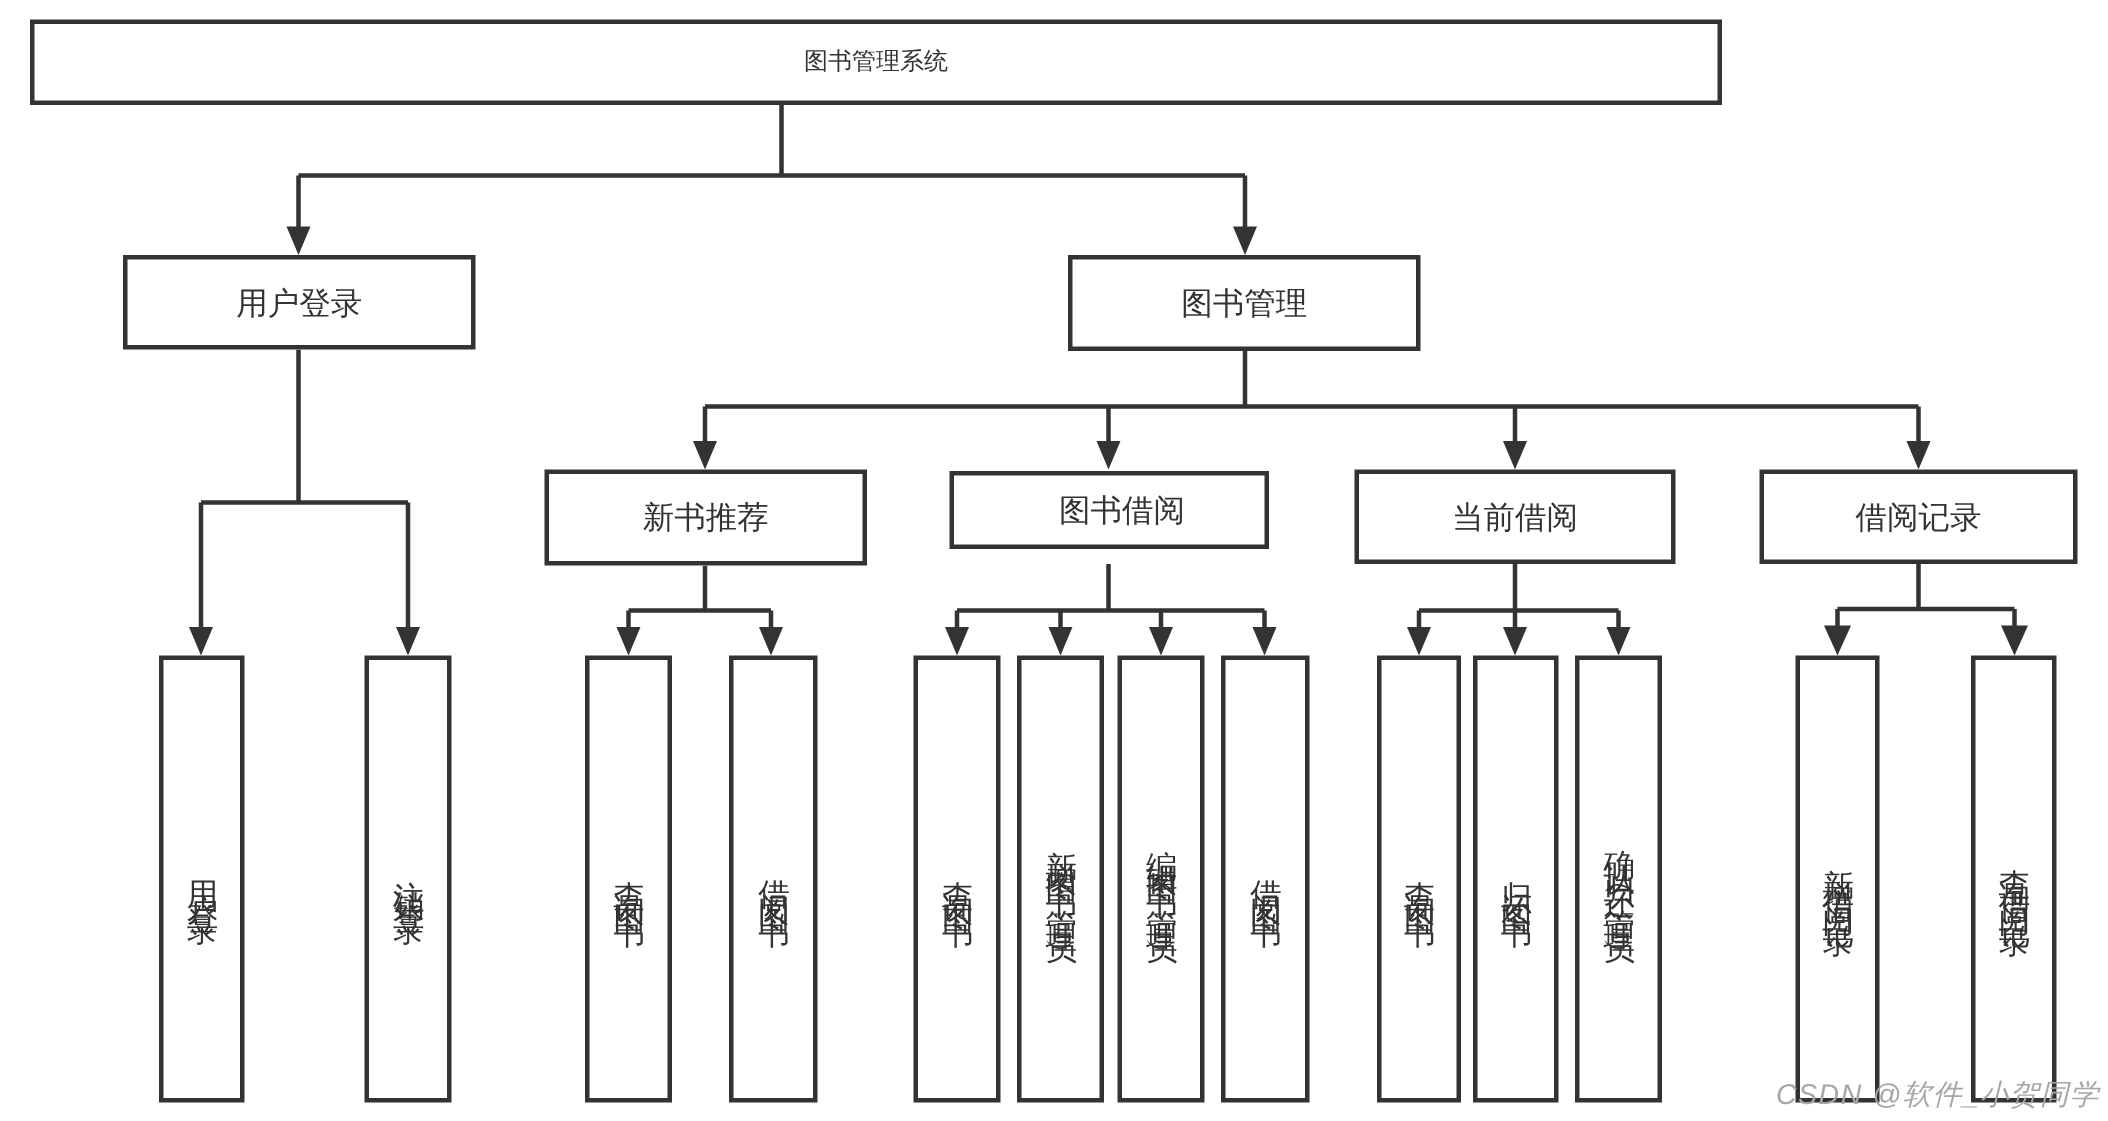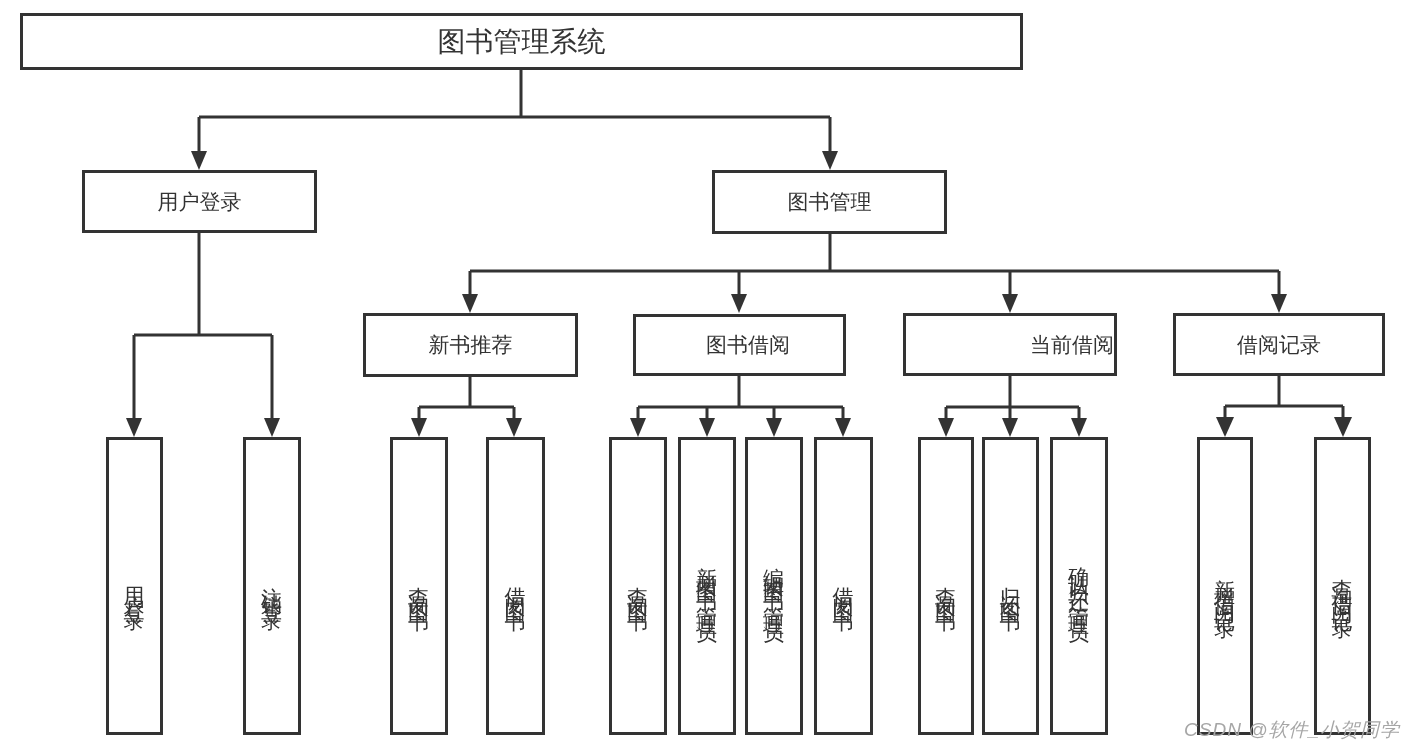--- a/index.html
+++ b/index.html
@@ -21,28 +21,28 @@
   .vbox {
     position:absolute; box-sizing:border-box;
     top:437px; height:298px;
     border:3px solid #333333; background:#ffffff;
     display:flex; align-items:center; justify-content:center;
     writing-mode:vertical-rl;
     font-size:21px; letter-spacing:8px; color:#333333;
     z-index:1; line-height:1;
   }
   
-  .n-root   { left:20px;  top:13px;  width:1003px; height:57px; font-size:28px; }
+  .n-root   { left:20px;  top:13px;  width:1128px; height:57px; font-size:16px; }
   
   .n-login  { left:82px;  top:170px; width:235px; height:63px; }
   .n-mgmt   { left:712px; top:170px; width:235px; height:64px; }
   
   .n-newb   { left:363px;  top:313px; width:215px; height:64px; }
-  .n-borrow { left:633px;  top:314px; width:213px; height:62px;padding-left:17px; }
-  .n-curr   { left:903px;  top:313px; width:214px; height:63px;justify-content:flex-end; }
+  .n-borrow { left:633px;  top:314px; width:213px; height:52px;padding-left:17px; }
+  .n-curr   { left:903px;  top:313px; width:214px; height:63px; }
   .n-rec    { left:1173px; top:313px; width:212px; height:63px; }
   
   .n-a1 { left:106px;  width:57px; }
   .n-a2 { left:243px;  width:58px; }
   .n-b1 { left:390px;  width:58px; }
   .n-b2 { left:486px;  width:59px; }
   .n-c1 { left:609px;  width:58px; }
   .n-c2 { left:678px;  width:58px; }
   .n-c3 { left:745px;  width:58px; }
   .n-c4 { left:814px;  width:59px; }

